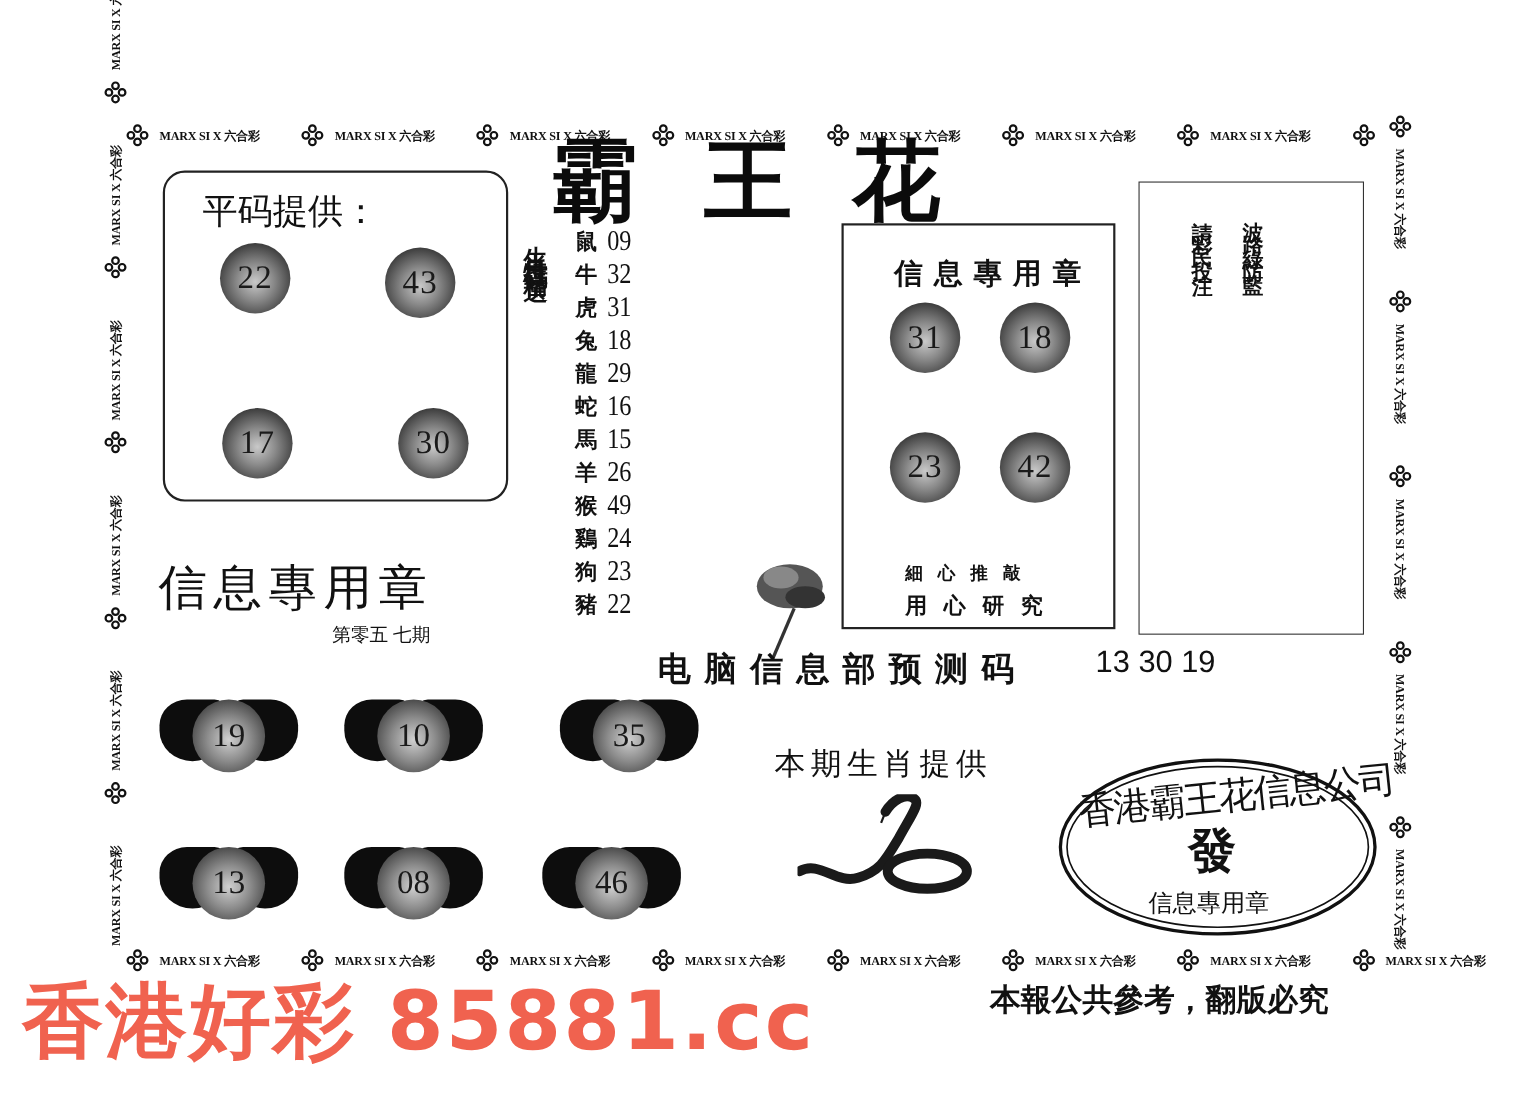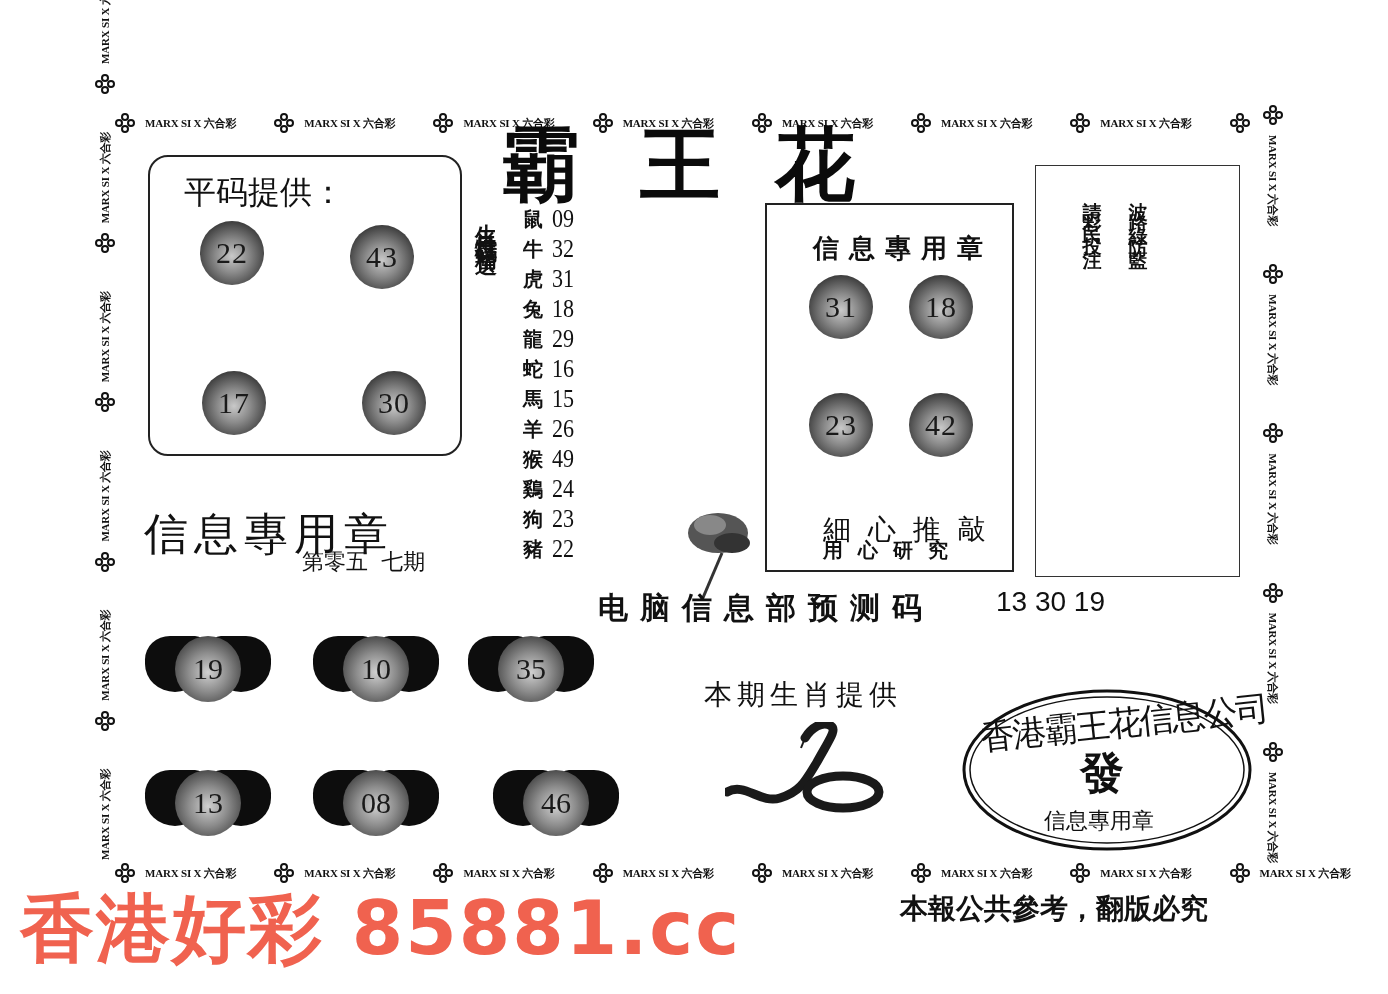--- a/index.html
+++ b/index.html
@@ -294,43 +294,43 @@
       <span class="zod-num">22</span>
     </div>
 </div>
 
 <div class="box-te">
   <div class="abs" style="left:46px; top:26px; font-size:26px; font-weight:bold; letter-spacing:10px;">信息專用章</div>
   <div class="ball" style="left:42px; top:70px;">31</div>
   <div class="ball" style="left:142px; top:70px;">18</div>
   <div class="ball" style="left:42px; top:188px;">23</div>
   <div class="ball" style="left:142px; top:188px;">42</div>
-  <div class="abs" style="left:56px; top:306px; font-size:28px; font-weight:normal; letter-spacing:4px; white-space:nowrap;">細 心 推 敲</div>
+  <div class="abs" style="left:56px; top:306px; font-size:16px; font-weight:bold; letter-spacing:4px; white-space:nowrap;">細 心 推 敲</div>
   <div class="abs" style="left:56px; top:332px; font-size:20px; font-weight:bold; letter-spacing:4px; white-space:nowrap;">用 心 研 究</div>
 </div>
 
 <div class="box-right">
   <div class="vtxt" style="left:46px; top:20px; font-size:19px; line-height:22px; letter-spacing:12px;">請彩民投注</div>
   <div class="vtxt" style="left:92px; top:20px; font-size:19px; line-height:22px; letter-spacing:12px;">波路綠防藍</div>
 </div>
 
 <div class="abs" style="left:144px; top:505px; font-size:44px; letter-spacing:6px;">信息專用章</div>
-<div class="abs" style="left:302px; top:547px; font-size:22px; font-family:Liberation Mono, monospace; white-space:nowrap;">第零五 七期</div>
+<div class="abs" style="left:302px; top:566px; font-size:17px; font-family:Liberation Serif, serif; white-space:nowrap;">第零五 七期</div>
 
 <div class="ingot" style="left:145px; top:628px;">
   <div class="wing" style="left:0; top:8px; width:60px; height:56px; border-radius:50% 20% 60% 60%;"></div>
   <div class="wing" style="left:66px; top:8px; width:60px; height:56px; border-radius:20% 50% 60% 60%;"></div>
   <div class="body">19</div>
 </div>
 <div class="ingot" style="left:313px; top:628px;">
   <div class="wing" style="left:0; top:8px; width:60px; height:56px; border-radius:50% 20% 60% 60%;"></div>
   <div class="wing" style="left:66px; top:8px; width:60px; height:56px; border-radius:20% 50% 60% 60%;"></div>
   <div class="body">10</div>
 </div>
-<div class="ingot" style="left:468px; top:628px;">
+<div class="ingot" style="left:509px; top:628px;">
   <div class="wing" style="left:0; top:8px; width:60px; height:56px; border-radius:50% 20% 60% 60%;"></div>
   <div class="wing" style="left:66px; top:8px; width:60px; height:56px; border-radius:20% 50% 60% 60%;"></div>
   <div class="body">35</div>
 </div>
 <div class="ingot" style="left:145px; top:762px;">
   <div class="wing" style="left:0; top:8px; width:60px; height:56px; border-radius:50% 20% 60% 60%;"></div>
   <div class="wing" style="left:66px; top:8px; width:60px; height:56px; border-radius:20% 50% 60% 60%;"></div>
   <div class="body">13</div>
 </div>
 <div class="ingot" style="left:313px; top:762px;">

